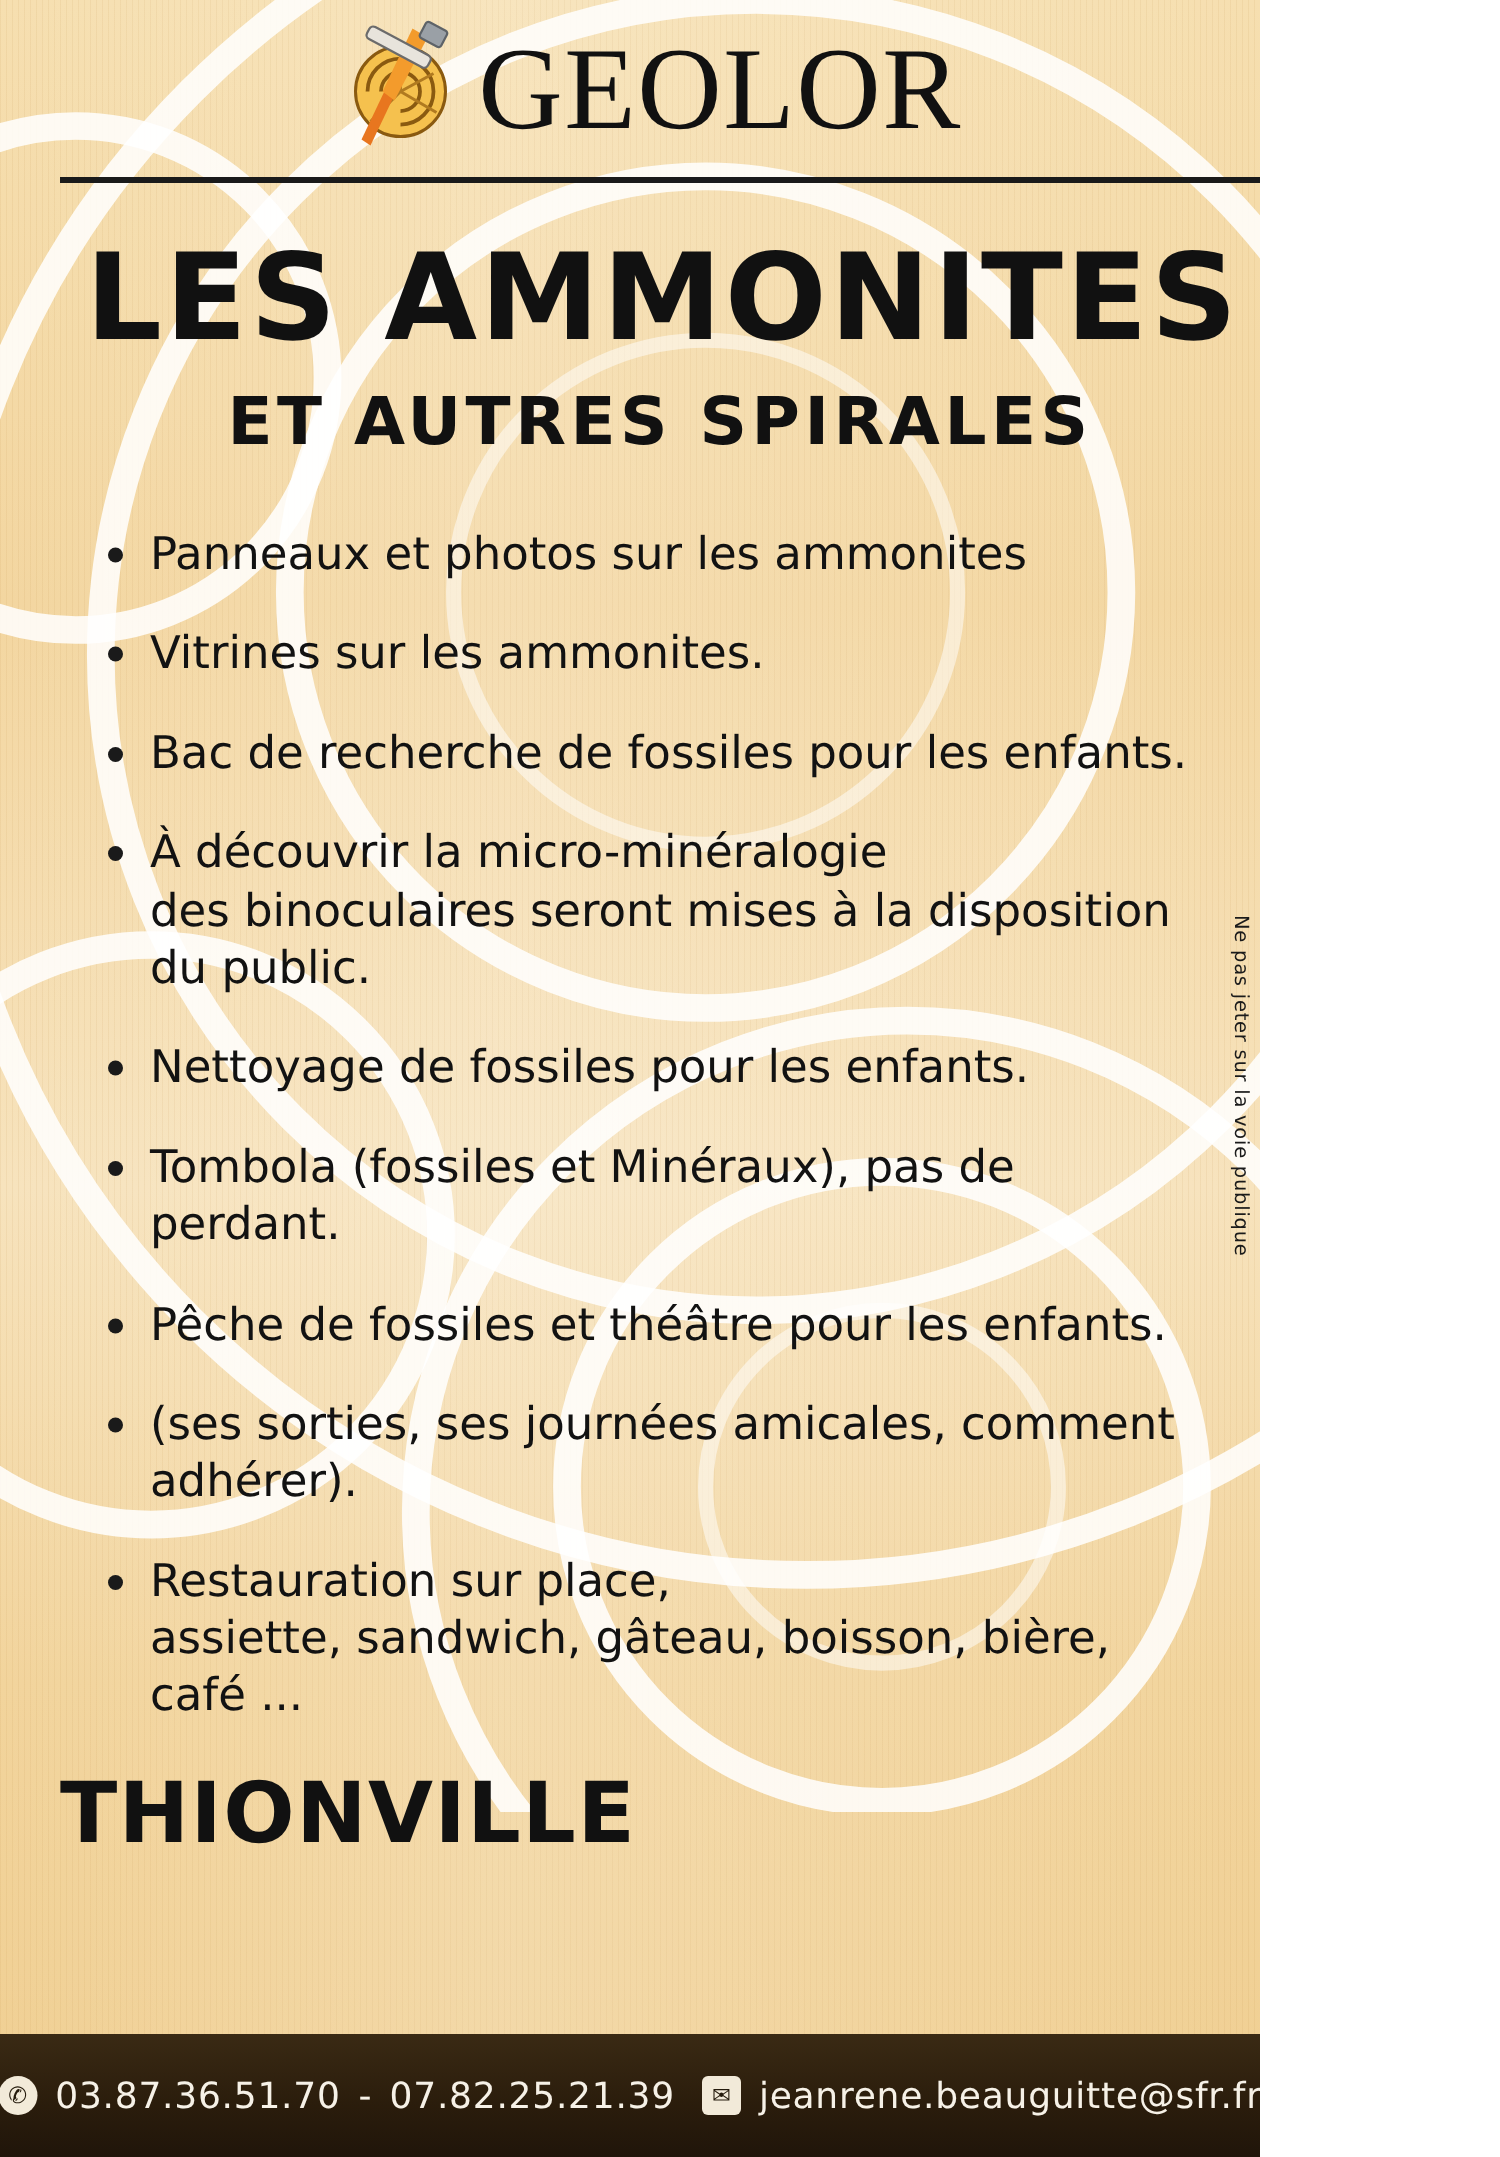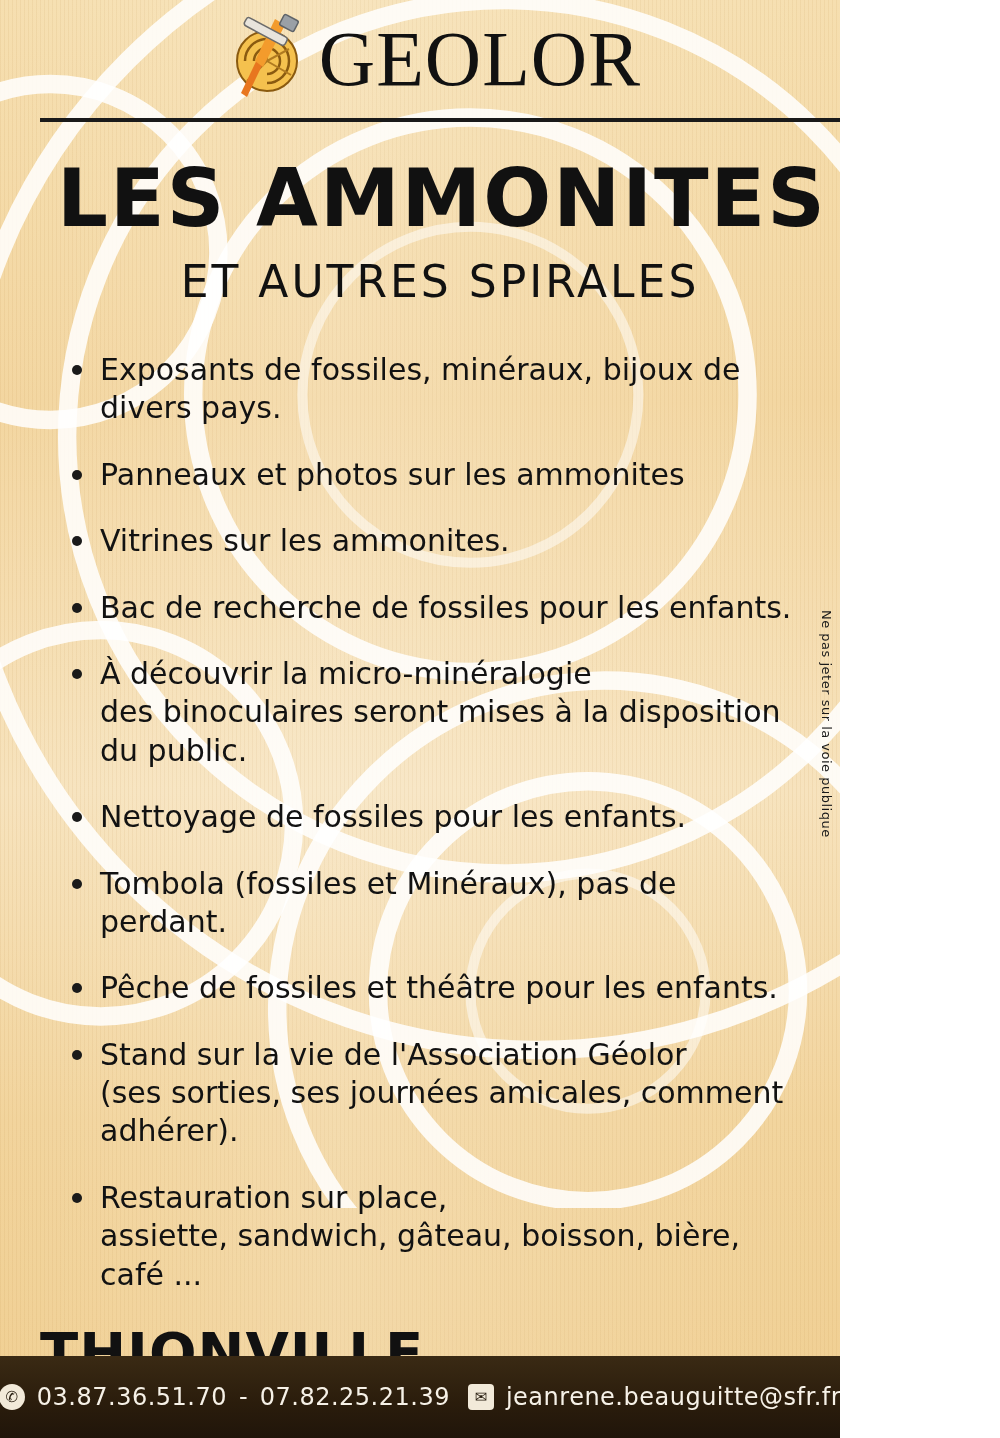--- a/index.html
+++ b/index.html
@@ -76,21 +76,21 @@
     font-weight: bold;
     font-size: 80px;
     letter-spacing: 2px;
     color: #111;
     line-height: 1.0;
     margin: 17px;
     white-space: nowrap;
   }
   .title-sub {
     font-family: "DejaVu Sans", sans-serif;
-    font-weight: normal;
+    font-weight: bold;
     font-size: 44px;
     letter-spacing: 3px;
     color: #111;
     margin: 10px 0 0 0;
   }
 
   
   .list {
     position: relative;
     z-index: 3;
@@ -244,23 +244,20 @@
     </div>
   </div>
 
   <div class="titles">
     <div class="title-main">LES AMMONITES</div>
     <div class="title-sub">ET AUTRES SPIRALES</div>
   </div>
 
   <ul class="list">
     <li>
-      <span>Exposants de fossiles, minéraux, bijoux de divers pays.</span>
-    </li>
-    <li>
       <span>Panneaux et photos sur les ammonites</span>
     </li>
     <li>
       <span>Vitrines sur les ammonites.</span>
     </li>
     <li>
       <span>Bac de recherche de fossiles pour les enfants.</span>
     </li>
     <li>
       <span>À découvrir la micro-minéralogie</span>
@@ -269,21 +266,20 @@
     <li>
       <span>Nettoyage de fossiles pour les enfants.</span>
     </li>
     <li>
       <span>Tombola (fossiles et Minéraux), pas de perdant.</span>
     </li>
     <li>
       <span>Pêche de fossiles et théâtre pour les enfants.</span>
     </li>
     <li>
-      <span>Stand sur la vie de l'Association Géolor</span>
       <span class="line2">(ses sorties, ses journées amicales, comment adhérer).</span>
     </li>
     <li>
       <span>Restauration sur place,</span>
       <span class="line2">assiette, sandwich, gâteau, boisson, bière, café ...</span>
     </li>
   </ul>
 
   <div class="venue">
     <div class="venue-city">THIONVILLE</div>

